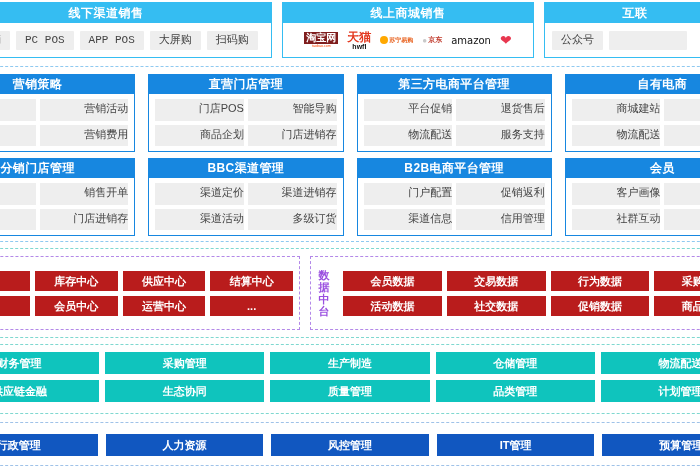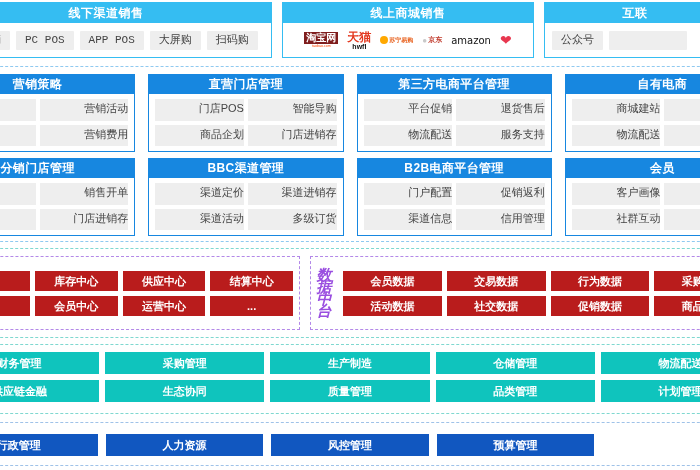--- a/index.html
+++ b/index.html
@@ -50,22 +50,22 @@
   .panel{flex:1 1 0;min-width:0;border:1px solid #1787e0;background:#fff;
          display:flex;flex-direction:column;}
   .panel .ptitle{background:#1787e0;color:#fff;font-weight:bold;font-size:12px;
                  text-align:center;line-height:19px;height:19px;letter-spacing:.4px;}
   .panel .pgrid{flex:1;display:grid;grid-template-columns:1fr 1fr;
                 gap:4px;padding:5px 6px;box-sizing:border-box;}
   .panel .pcell{background:#eeeeee;color:#444;font-size:11px;text-align:right;
                 line-height:18px;white-space:nowrap;overflow:hidden;}
   .subband{position:absolute;box-sizing:border-box;border:1px dashed #b388e8;
            background:#fff;display:flex;align-items:center;}
-  .vlabel{flex:0 0 auto;width:20px;color:#9a4fe0;font-weight:bold;font-size:15px;
-          text-align:center;line-height:12px;padding:0 3px;font-style:italic;}
+  .vlabel{flex:0 0 auto;width:20px;color:#9a4fe0;font-weight:bold;font-size:11px;
+          text-align:center;line-height:12px;padding:0 3px;}
   .pgridpurple{flex:1;display:grid;gap:5px;padding:6px;box-sizing:border-box;}
   .pcellp{background:#b91c1c;color:#fff;font-weight:bold;font-size:11px;
           text-align:center;line-height:20px;white-space:nowrap;overflow:hidden;}
 
   
   .tealgrid{position:absolute;display:grid;gap:6px;}
   .tcell{background:#0fc4bd;color:#fff;font-weight:bold;font-size:11px;
          text-align:center;line-height:22px;white-space:nowrap;overflow:hidden;}
 
   
@@ -247,16 +247,17 @@
     <div class="tcell">品类管理</div>
     <div class="tcell">计划管理</div>
   </div>
 
   <div class="band band-dashed-navy" style="top:422px;height:44px;"></div>
   <div class="navygrid" style="left:-60px;right:-60px;top:434px;
        grid-template-columns:repeat(5,1fr);">
     <div class="ncell">行政管理</div>
     <div class="ncell">人力资源</div>
     <div class="ncell">风控管理</div>
+    <div class="ncell">IT管理</div>
     <div class="ncell">预算管理</div>
   </div>
 
 </div>
 
 </body></html>

